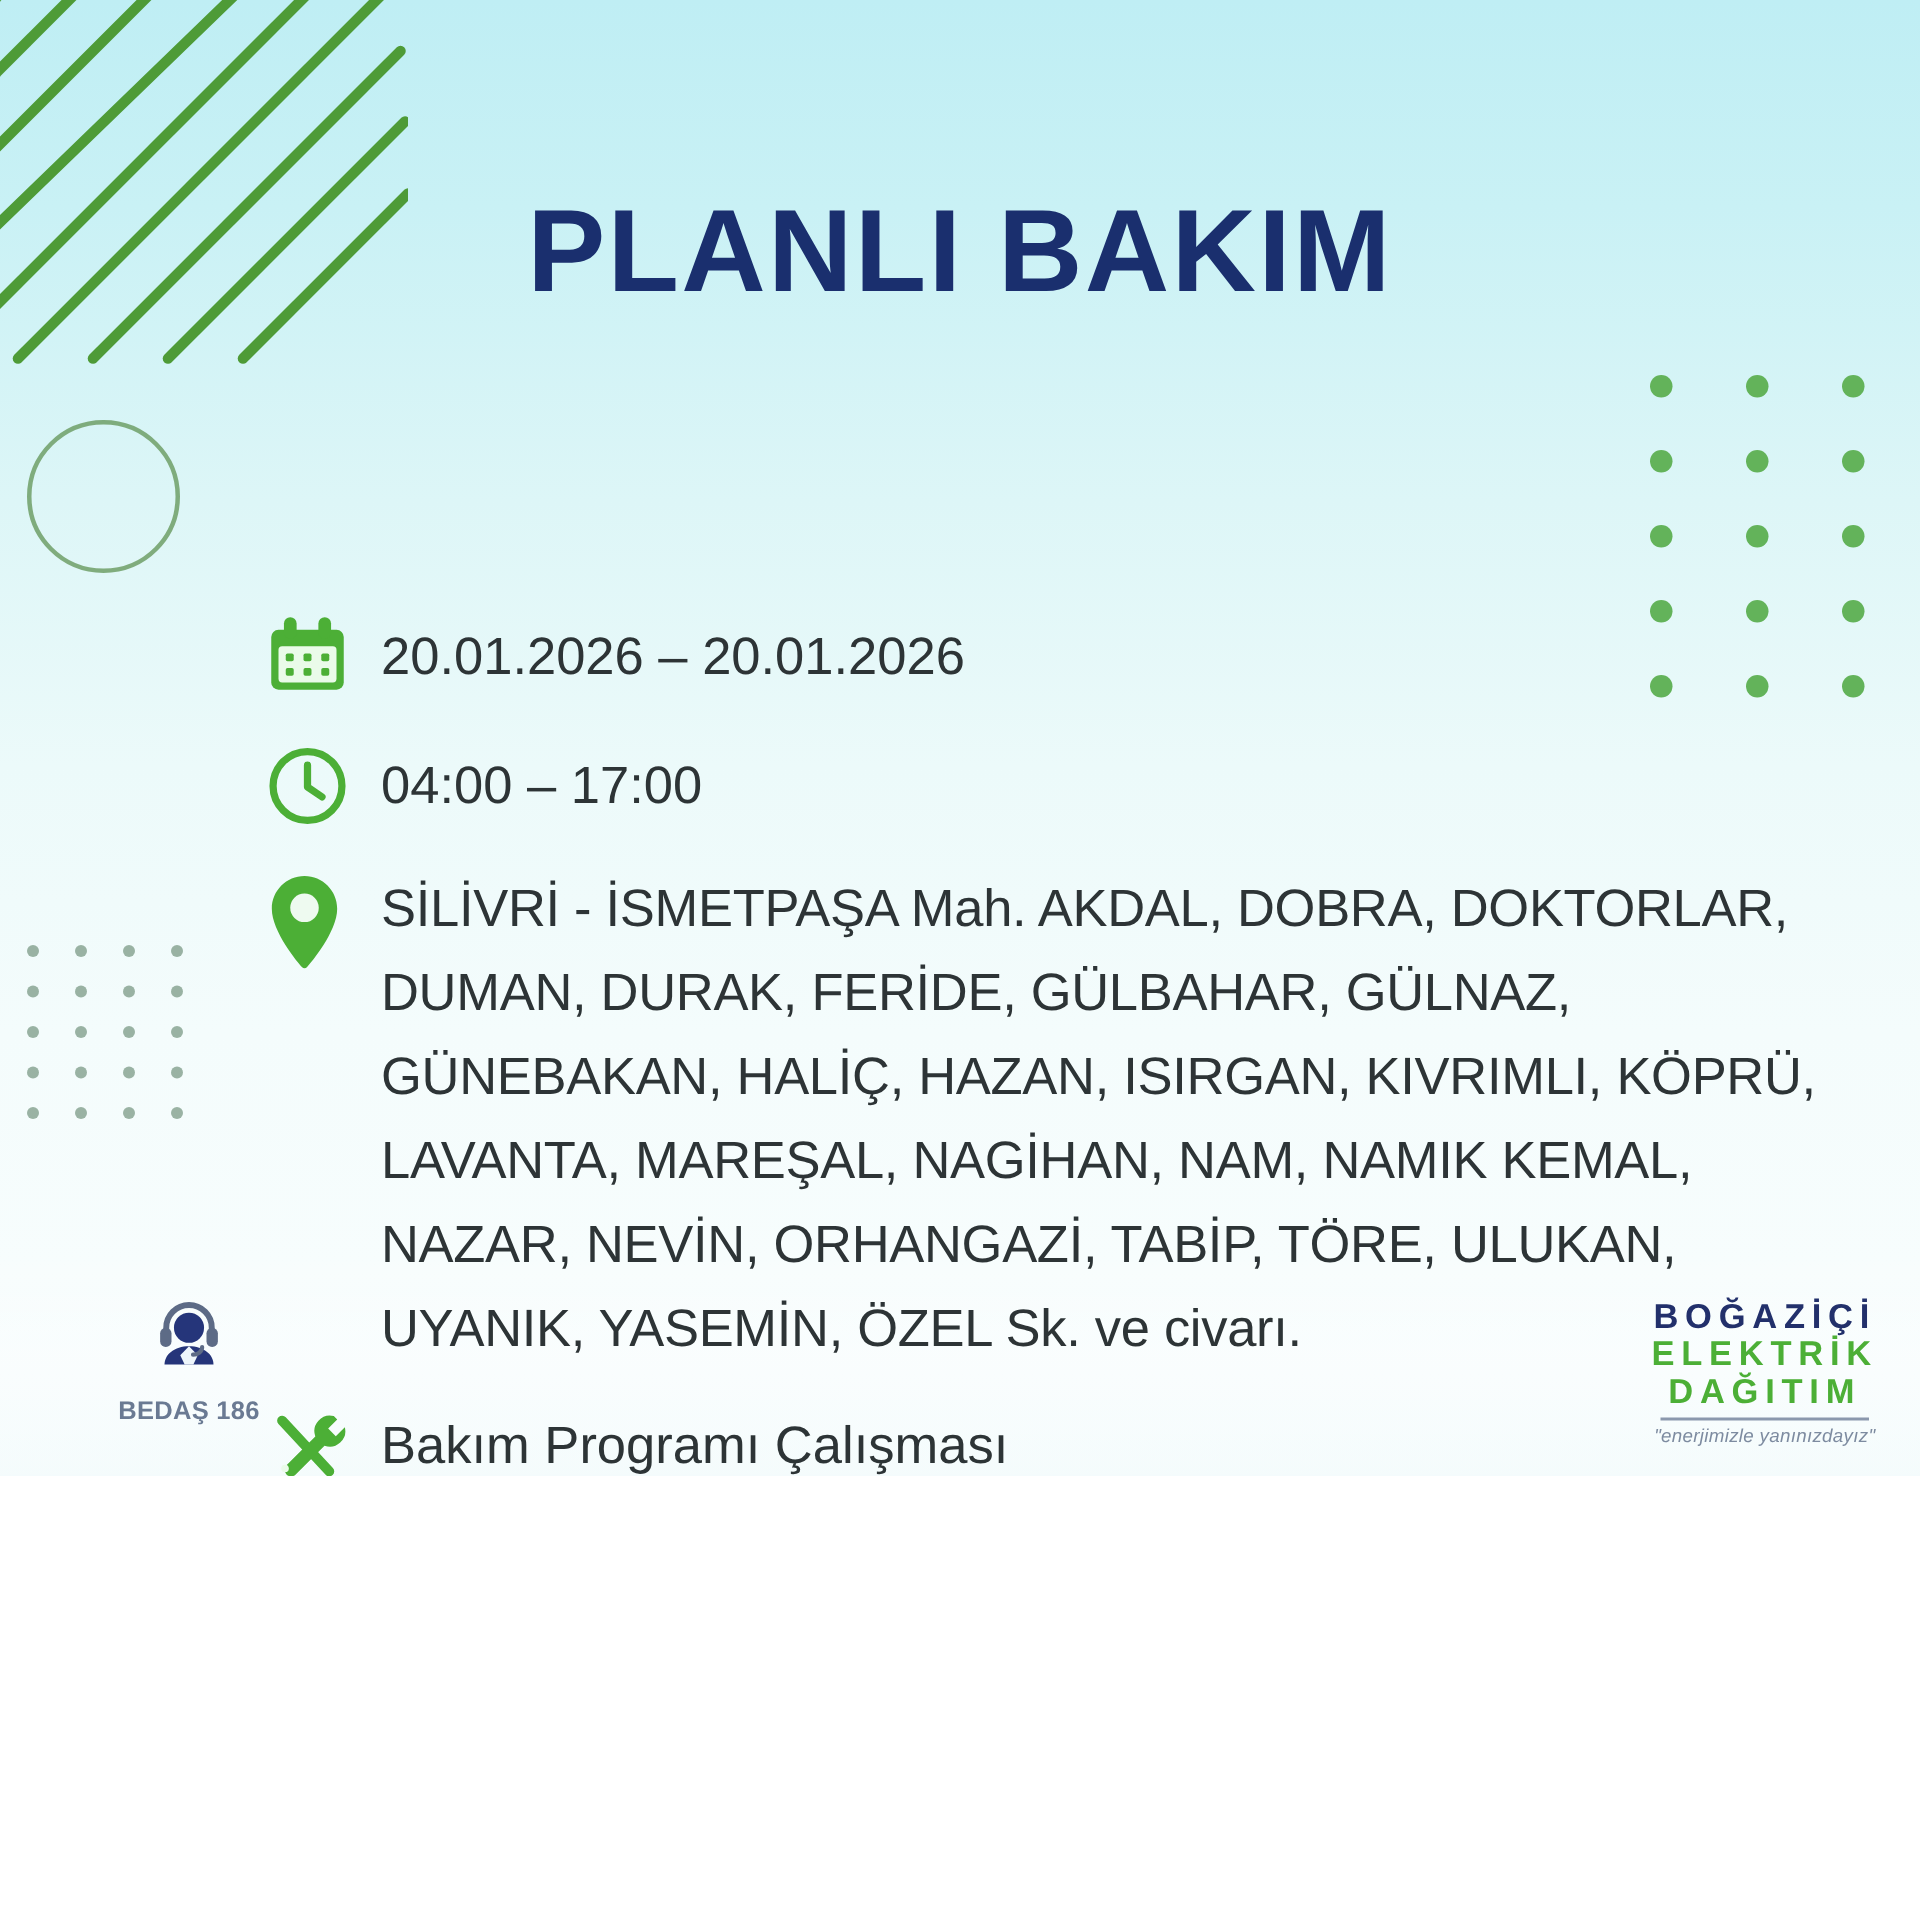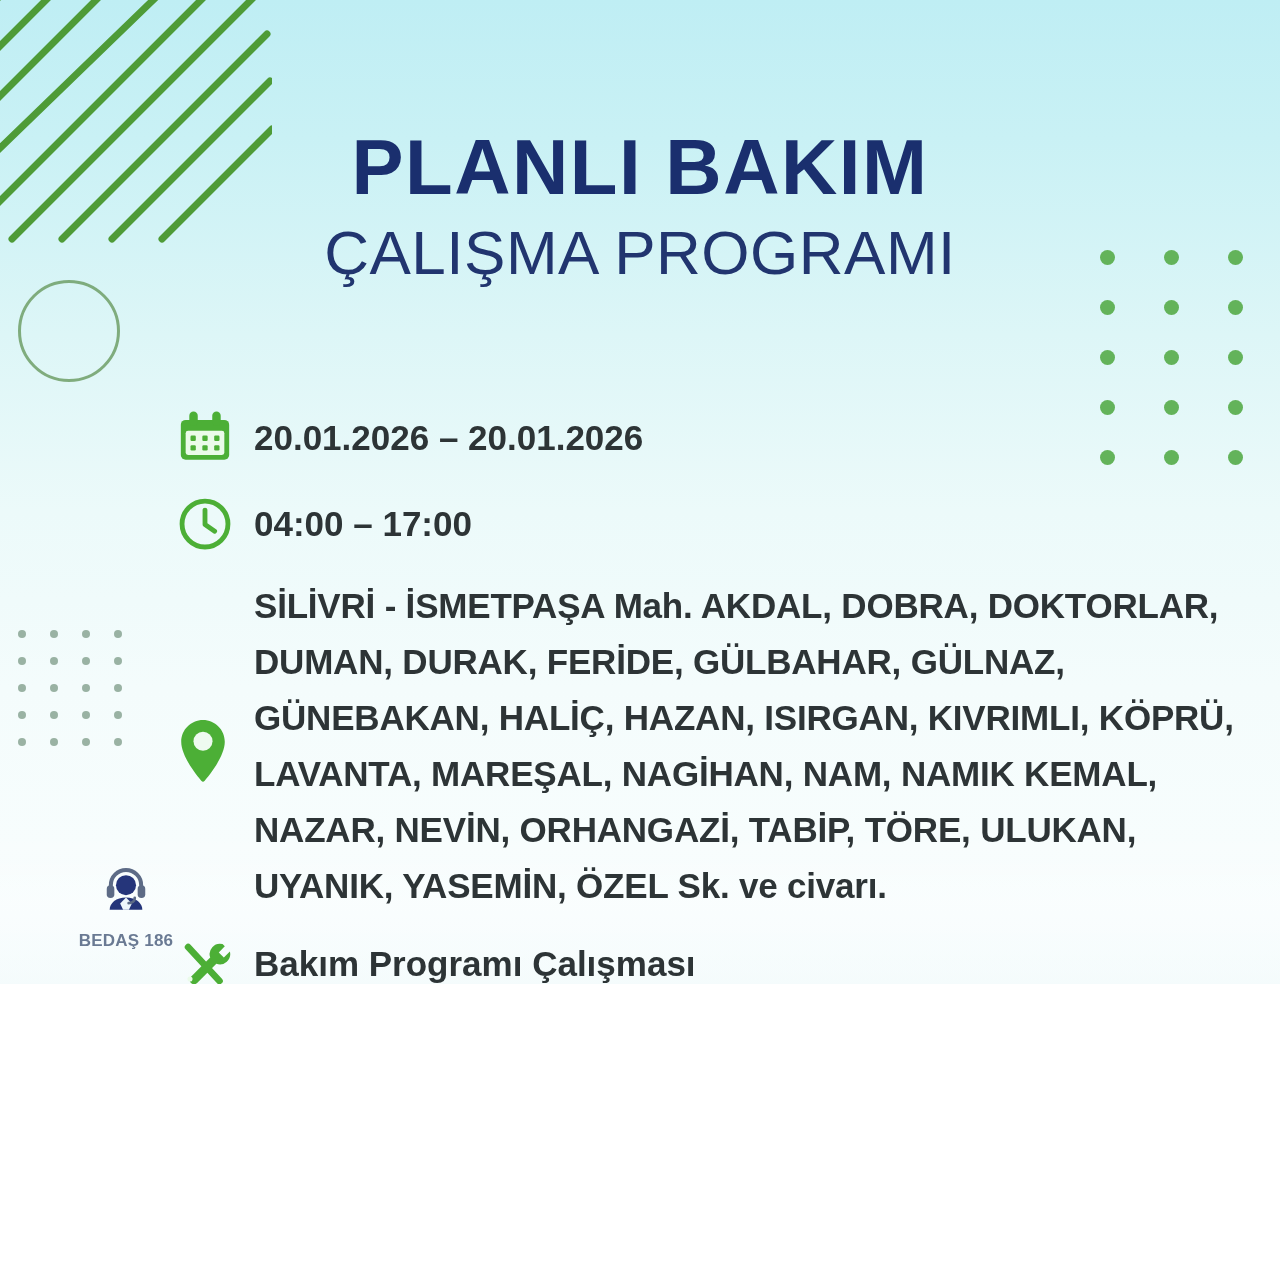--- a/index.html
+++ b/index.html
@@ -76,21 +76,21 @@
     font-size:62px;
     font-weight:normal;
     letter-spacing:.5px;
     color:#21356f;
     line-height:1;
   }
 
   
   #info { position:absolute; top:402px; left:176px; width:1080px; }
 
-  .info-row { display:flex; align-items:center;font-weight:bold; }
+  .info-row { display:flex; align-items:flex-start; }
   .info-row + .info-row { margin-top:14px; }
 
   .info-icon {
     flex:0 0 78px;
     height:72px;
     display:flex; align-items:center; justify-content:flex-start;
   }
   .info-icon svg { display:block; }
 
   .info-text {
@@ -212,21 +212,20 @@
     <span></span>
       <span></span>
       <span></span>
       <span></span>
   </div>
 
   <div id="haze" class="deco"></div>
 
   <div id="heading">
     <div id="title-main">PLANLI BAKIM</div>
-    <div id="title-sub">ÇALIŞMA PROGRAMI</div>
   </div>
 
   <div id="info">
 
     <div class="info-row">
       <div class="info-icon">
         <svg width="58" height="58" viewBox="0 0 48 48" fill="none">
           <rect x="4" y="9" width="40" height="33" rx="4" fill="#4caf36"></rect>
           <rect x="8" y="18" width="32" height="20" rx="2" fill="#eafbe9"></rect>
           <rect x="11" y="2" width="7" height="12" rx="3.5" fill="#4caf36"></rect>
@@ -293,14 +292,21 @@
           <path d="M31.5 30c0 2.7-2.4 4.4-5.2 4.4" stroke="#5d6b86" stroke-width="2.4" fill="none" stroke-linecap="round"></path>
         </svg>
       </div>
       <div class="contact-label">BEDAŞ 186</div>
     </div>
 
 
 
   </div>
 
+  <div id="brand">
+    <div class="brand-line" id="brand-l1">BOĞAZİÇİ</div>
+    <div class="brand-line" id="brand-l2">ELEKTRİK</div>
+    <div class="brand-line" id="brand-l3">DAĞITIM</div>
+    <div id="brand-rule"></div>
+    <div id="brand-tag">"enerjimizle yanınızdayız"</div>
+  </div>
 
 </div>
 
 </body></html>

